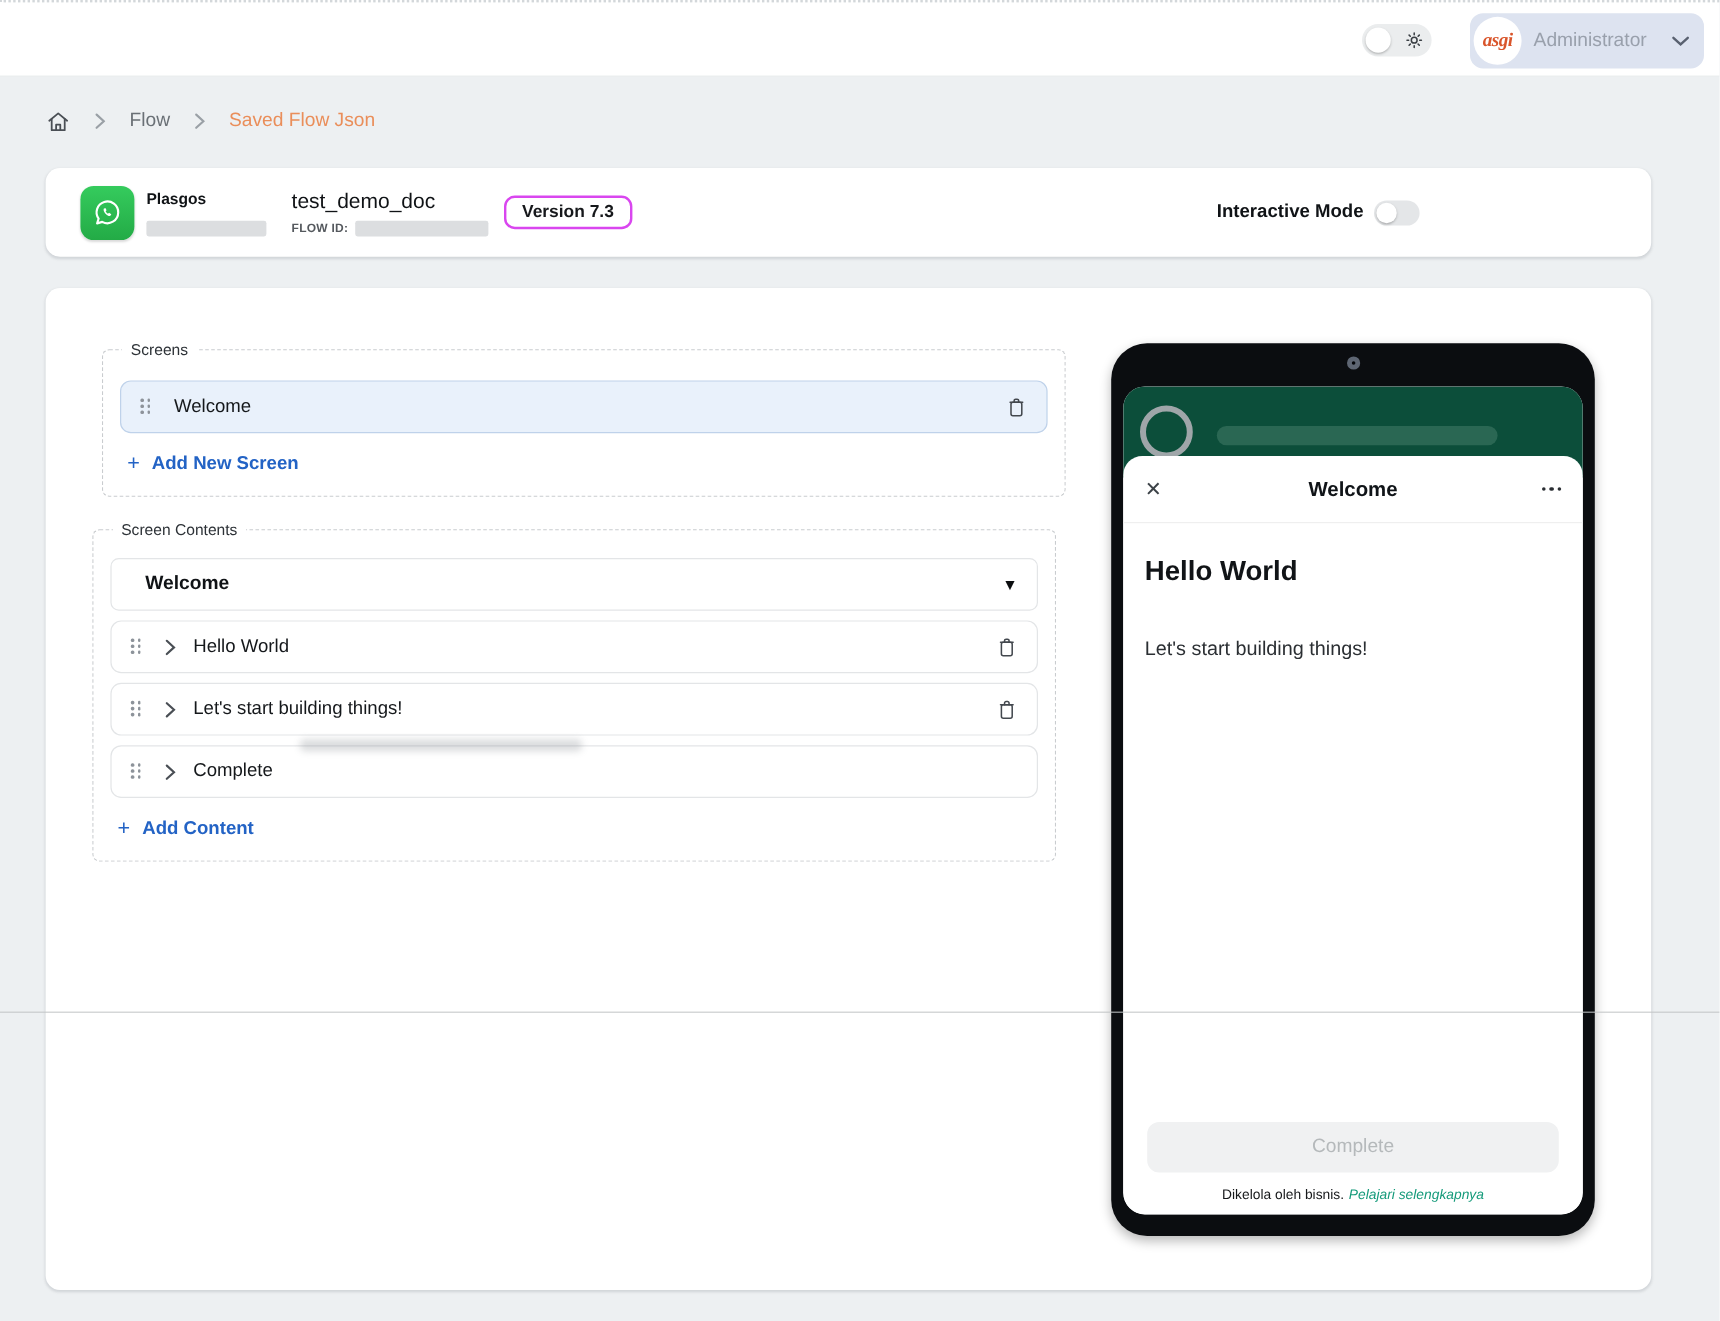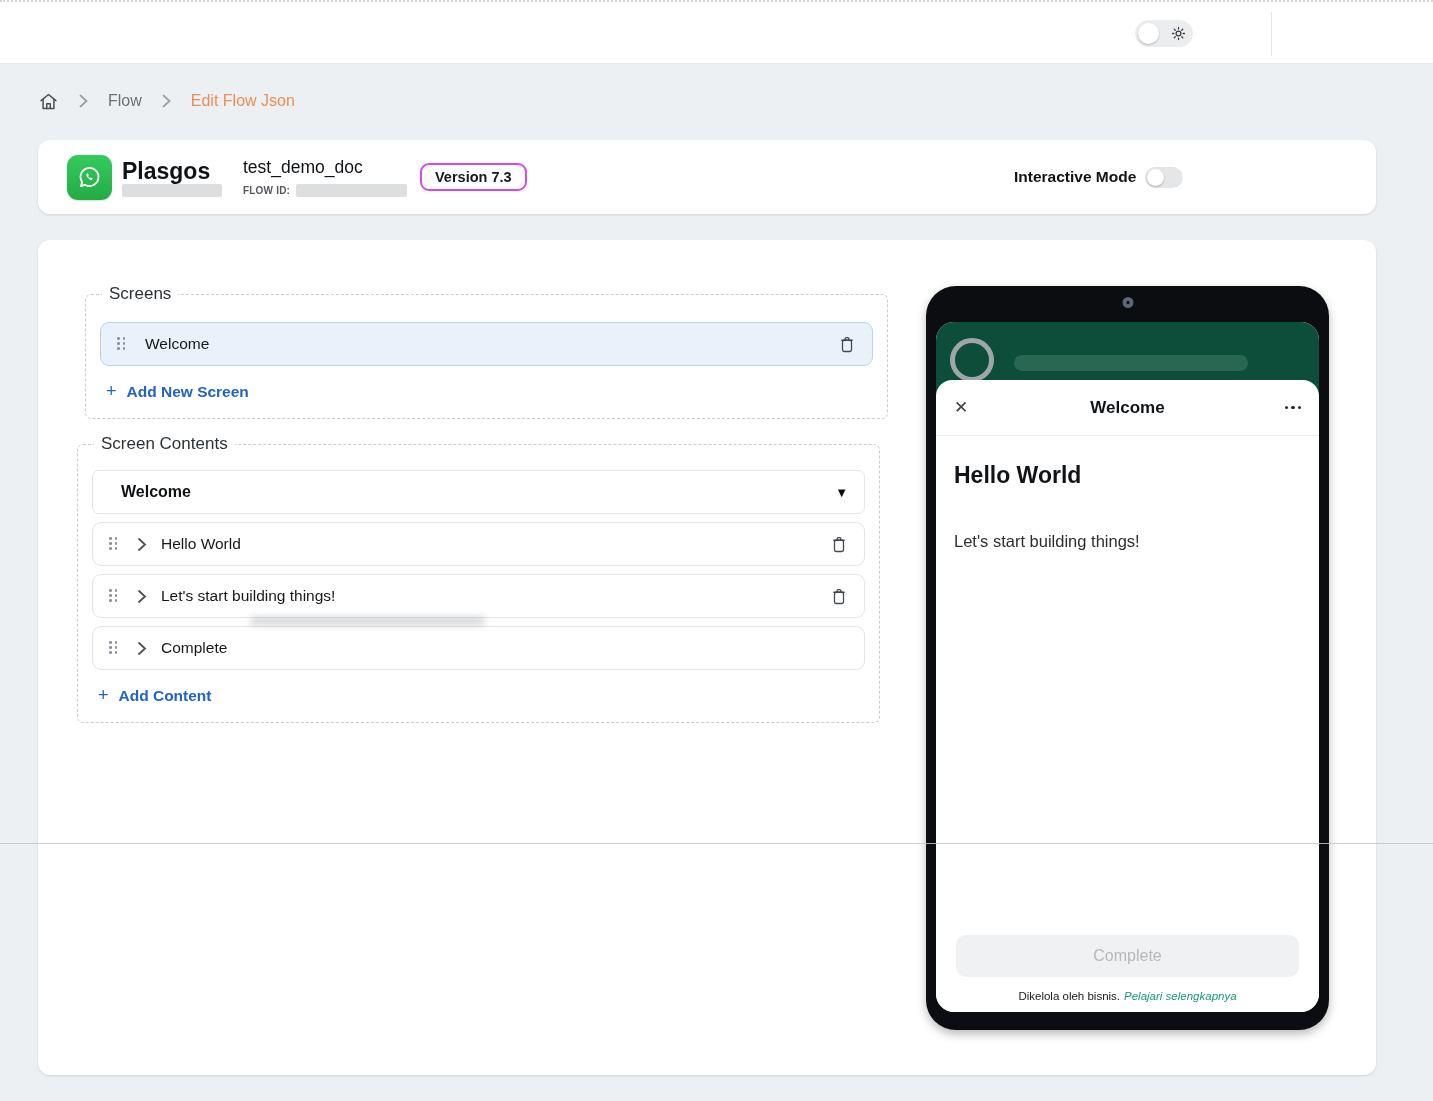--- a/index.html
+++ b/index.html
@@ -63,21 +63,21 @@
   .header-card { left:38px; top:140px; width:1338px; height:74px; }
   .main-card   { left:38px; top:240px; width:1338px; height:835px; }
 
   
   .wa-app-icon {
     position:absolute; left:29px; top:15px; width:45px; height:45px; border-radius:11px;
     background:linear-gradient(180deg,#35cb5d,#23ab46);
     display:flex; align-items:center; justify-content:center;
     box-shadow:0 1px 2px rgba(0,0,0,.15);
   }
-  .channel-name { position:absolute; left:84px; top:18px; font-size:23px; font-weight:bold; color:#101316; }
+  .channel-name { position:absolute; left:84px; top:18px; font-size:13px; font-weight:bold; color:#101316; }
   .redact { background:#dcdee0; border-radius:2px; }
   .redact-channel { position:absolute; left:84px; top:44px; width:100px; height:13px; }
   .flow-name { position:absolute; left:205px; top:17px; font-size:17.5px; font-weight:normal; color:#101316; }
   .flow-id-label { position:absolute; left:205px; top:45px; font-size:10px; font-weight:bold; color:#55595e; letter-spacing:.2px; }
   .redact-flowid { position:absolute; left:258px; top:44px; width:111px; height:13px; }
   .version-badge {
     position:absolute; left:382px; top:23px; padding:4px 13px;
     border:2px solid #d946ef; border-radius:9px;
     font-size:14.5px; font-weight:600; color:#16181b;
   }
@@ -97,21 +97,21 @@
     display:flex; align-items:center; justify-content:center; gap:9px;
     font-family:"Liberation Sans", sans-serif; cursor:default;
   }
 
   
   fieldset.panel {
     position:absolute; border:1px dashed #c9cccf; border-radius:6px;
     padding:10px 14px 16px 14px; background:transparent;
   }
   fieldset.panel legend {
-    font-size:17px; color:#2d3237; padding:0 7px; margin-left:2px;
+    font-size:13px; color:#2d3237; padding:0 7px; margin-left:2px;
   }
   .screens-panel  { left:47px; top:44px;  width:803px; }
   .contents-panel { left:39px; top:194px; width:803px; }
 
   .item-row {
     display:flex; align-items:center; height:44px;
     background:#ffffff; border:1px solid #e3e5e7; border-radius:9px;
     padding:0 16px; margin-top:8px;
   }
   .item-row.selected { background:#e9f1fb; border-color:#bfd2ea; }
@@ -206,20 +206,31 @@
   <div class="theme-toggle">
     <div class="theme-knob"></div>
     <span class="theme-sun">
       <svg width="17" height="17" viewBox="0 0 24 24" fill="none" stroke="#3a3f44" stroke-width="1.8" stroke-linecap="round">
         <circle cx="12" cy="12" r="3.4"></circle>
         <path d="M12 3.5v2M12 18.5v2M3.5 12h2M18.5 12h2M6 6l1.4 1.4M16.6 16.6 18 18M18 6l-1.4 1.4M7.4 16.6 6 18"></path>
       </svg>
     </span>
   </div>
   <div class="topbar-divider"></div>
+  <div class="account-badge">
+    <div class="account-logo">
+      <span>asgi</span>
+    </div>
+    <span class="account-name">Administrator</span>
+    <span>
+      <svg width="15" height="9" viewBox="0 0 15 9" fill="none" stroke="#596170" stroke-width="2" stroke-linecap="round">
+        <polyline points="1.5,1.5 7.5,7 13.5,1.5"></polyline>
+      </svg>
+    </span>
+  </div>
 </div>
 
 <div class="breadcrumb">
   <span>
     <svg width="21" height="21" viewBox="0 0 24 24" fill="none" stroke="#4a4f55" stroke-width="1.7" stroke-linejoin="round" stroke-linecap="round">
       <path d="M3.5 11 12 4l8.5 7"></path>
       <path d="M5.8 9.3V20h12.4V9.3"></path>
       <path d="M10 20v-5.3h4V20"></path>
     </svg>
   </span>
@@ -227,21 +238,21 @@
     <svg width="9" height="14" viewBox="0 0 9 14" fill="none" stroke="#9aa0a6" stroke-width="1.8" stroke-linecap="round">
         <polyline points="1.5,1.5 7.5,7 1.5,12.5"></polyline>
       </svg>
   </span>
   <span class="crumb-plain">Flow</span>
   <span>
     <svg width="9" height="14" viewBox="0 0 9 14" fill="none" stroke="#9aa0a6" stroke-width="1.8" stroke-linecap="round">
         <polyline points="1.5,1.5 7.5,7 1.5,12.5"></polyline>
       </svg>
   </span>
-  <span class="crumb-active">Edit Flow Json</span>
+  <span class="crumb-active">Saved Flow Json</span>
 </div>
 
 <div class="card header-card">
   <div class="wa-app-icon">
     <svg width="27" height="27" viewBox="0 0 24 24" fill="none" stroke="#ffffff" stroke-width="1.6" stroke-linejoin="round" stroke-linecap="round">
       <path d="M20 11.6a8 8 0 0 1-11.8 7L4.4 19.7l1.1-3.6A8 8 0 1 1 20 11.6z"></path>
       <path d="M9.3 8.8c-.3.8 0 2.3 1.3 3.7 1.3 1.4 2.8 1.9 3.6 1.6l.7-1.2-1.7-1-.8.6c-.6-.3-1.4-1.1-1.7-1.8l.7-.7-.9-1.7-1.2.5z" fill="#ffffff" stroke="none"></path>
     </svg>
   </div>
   <div class="channel-name">Plasgos</div>

